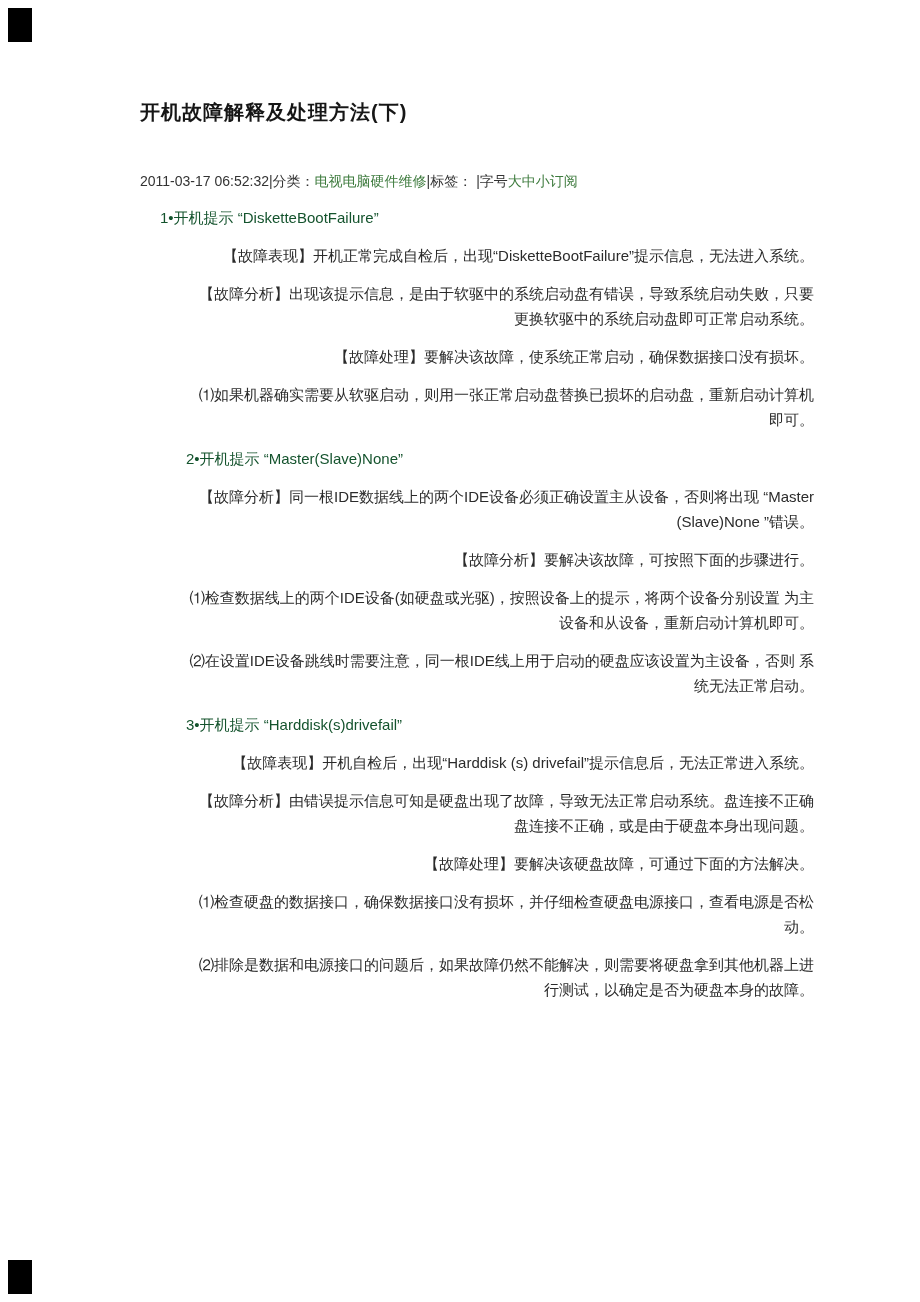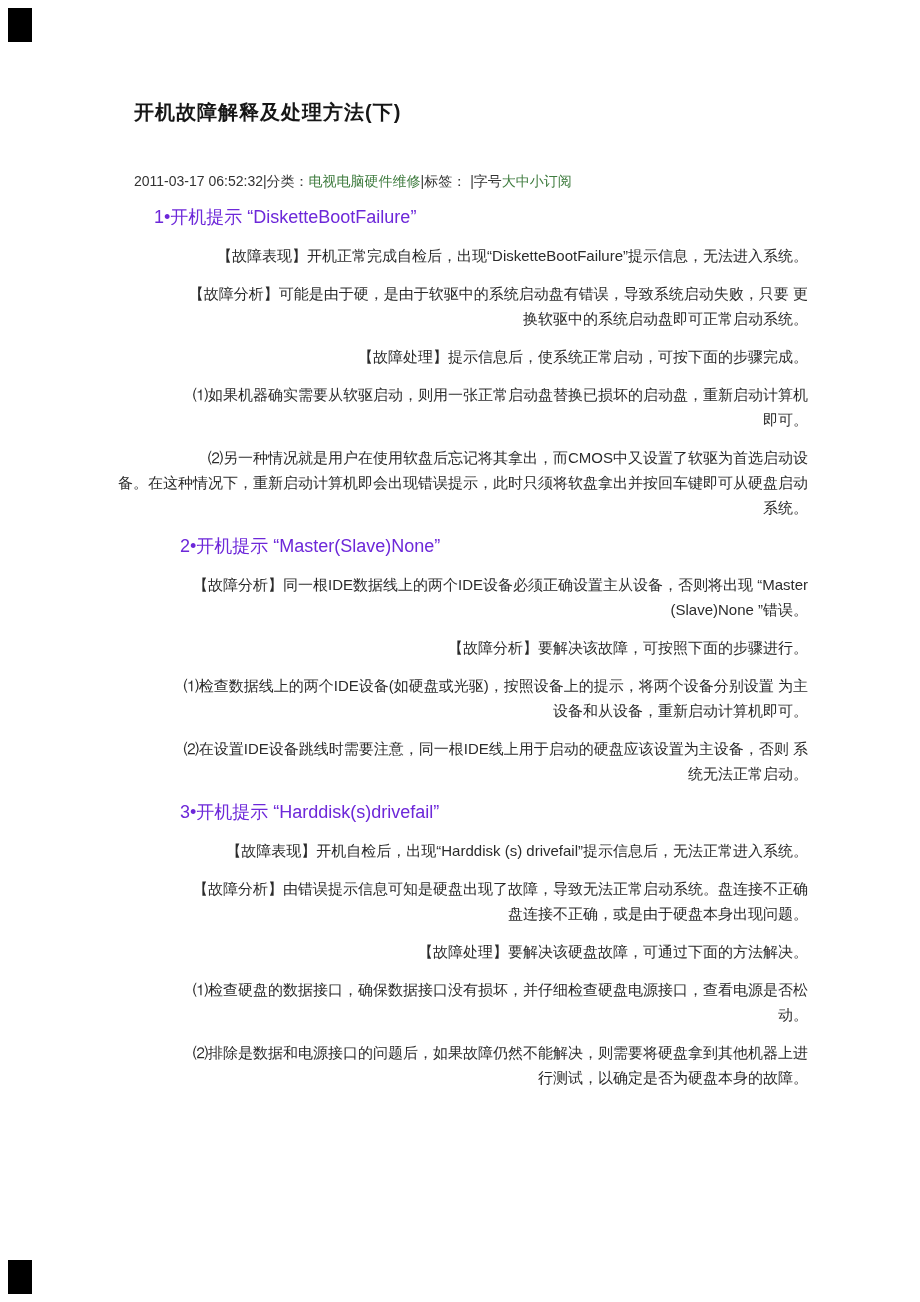--- a/index.html
+++ b/index.html
@@ -22,21 +22,21 @@
   .corner-mark{
     position:absolute;
     left:8px;
     width:24px;height:34px;
     background:#000;
   }
   .corner-mark.top{top:8px;}
   .corner-mark.bottom{top:1260px;}
   .content{
     position:absolute;
-    left:106px;top:98px;
+    left:112px;top:98px;
     width:702px;
   }
   .doc-title{
     margin:0 0 0 28px;
     font-size:20px;
     font-weight:bold;
     color:#161616;
     letter-spacing:1px;
     line-height:28px;
   }
@@ -44,23 +44,23 @@
     margin:45px 0 0 28px;
     font-size:14px;
     line-height:20px;
     color:#333333;
     white-space:pre-wrap;
   }
   .meta .green{color:var(--link-green);text-decoration:none;cursor:pointer;margin-top:44px;}
   .section-heading{
     margin:14px 0 0 0;
     padding-left:48px;
-    font-size:18px;
+    font-size:15px;
     line-height:25px;
-    color:#6d28d9;
+    color:#14532d;
   }
   .section-heading.indent-lg{padding-left:74px;}
   p.body{
     margin:13px 0 0 0;
     font-size:15px;
     line-height:25px;
     text-indent:74px;
     color:var(--text-dark);
     word-break:break-all;
     text-align:right;
@@ -75,24 +75,23 @@
   <div class="corner-mark bottom"></div>
 
   <div class="content">
 
     <h1 class="doc-title">开机故障解释及处理方法(下)</h1>
 
     <div class="meta"><span>2011-03-17 06:52:32|分类：</span><span class="green">电视电脑硬件维修</span><span>|标签：</span><span> |字号</span><span class="green">大中小</span><span class="green">订阅</span></div>
 
     <div class="section-heading">1•开机提示 “DisketteBootFailure”</div>
     <p class="body">【故障表现】开机正常完成自检后，出现“DisketteBootFailure”提示信息，无法进入系统。</p>
-    <p class="body">【故障分析】可能是由于硬，是由于软驱中的系统启动盘有错误，导致系统启动失败，只要 更换软驱中的系统启动盘即可正常启动系统。</p>
-    <p class="body">【故障处理】提示信息后，使系统正常启动，可按下面的步骤完成。</p>
+    <p class="body">【故障分析】出现该提示信息，是由于软驱中的系统启动盘有错误，导致系统启动失败，只要 更换软驱中的系统启动盘即可正常启动系统。</p>
+    <p class="body">【故障处理】要解决该故障，使系统正常启动，确保数据接口没有损坏。</p>
     <p class="body">⑴如果机器确实需要从软驱启动，则用一张正常启动盘替换已损坏的启动盘，重新启动计算机 即可。</p>
-    <p class="body">⑵另一种情况就是用户在使用软盘后忘记将其拿出，而CMOS中又设置了软驱为首选启动设 备。在这种情况下，重新启动计算机即会出现错误提示，此时只须将软盘拿出并按回车键即可从硬盘启动 系统。</p>
 
     <div class="section-heading indent-lg">2•开机提示 “Master(Slave)None”</div>
     <p class="body">【故障分析】同一根IDE数据线上的两个IDE设备必须正确设置主从设备，否则将出现 “Master(Slave)None ”错误。</p>
     <p class="body">【故障分析】要解决该故障，可按照下面的步骤进行。</p>
     <p class="body">⑴检查数据线上的两个IDE设备(如硬盘或光驱)，按照设备上的提示，将两个设备分别设置 为主设备和从设备，重新启动计算机即可。</p>
     <p class="body">⑵在设置IDE设备跳线时需要注意，同一根IDE线上用于启动的硬盘应该设置为主设备，否则  系统无法正常启动。</p>
 
     <div class="section-heading indent-lg">3•开机提示 “Harddisk(s)drivefail”</div>
     <p class="body">【故障表现】开机自检后，出现“Harddisk (s) drivefail”提示信息后，无法正常进入系统。</p>
     <p class="body">【故障分析】由错误提示信息可知是硬盘出现了故障，导致无法正常启动系统。盘连接不正确 盘连接不正确，或是由于硬盘本身出现问题。</p>

